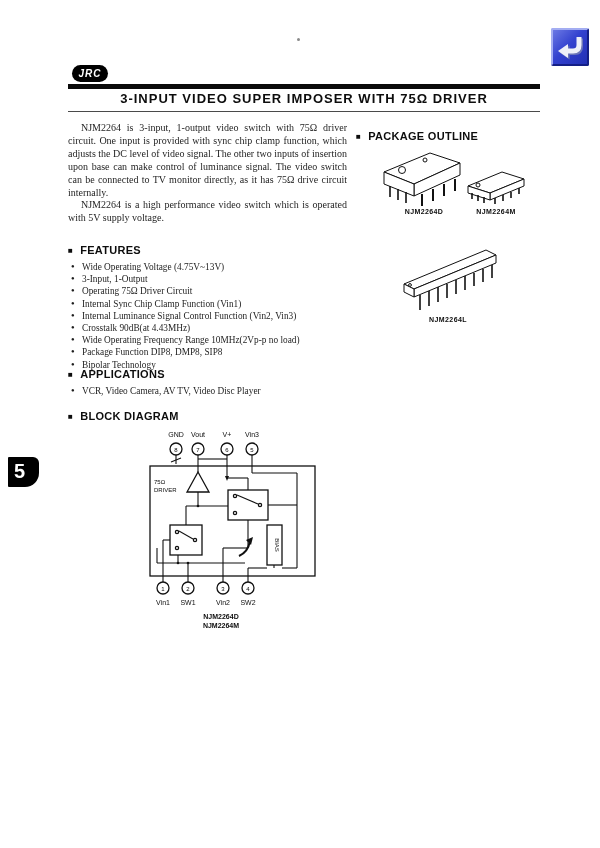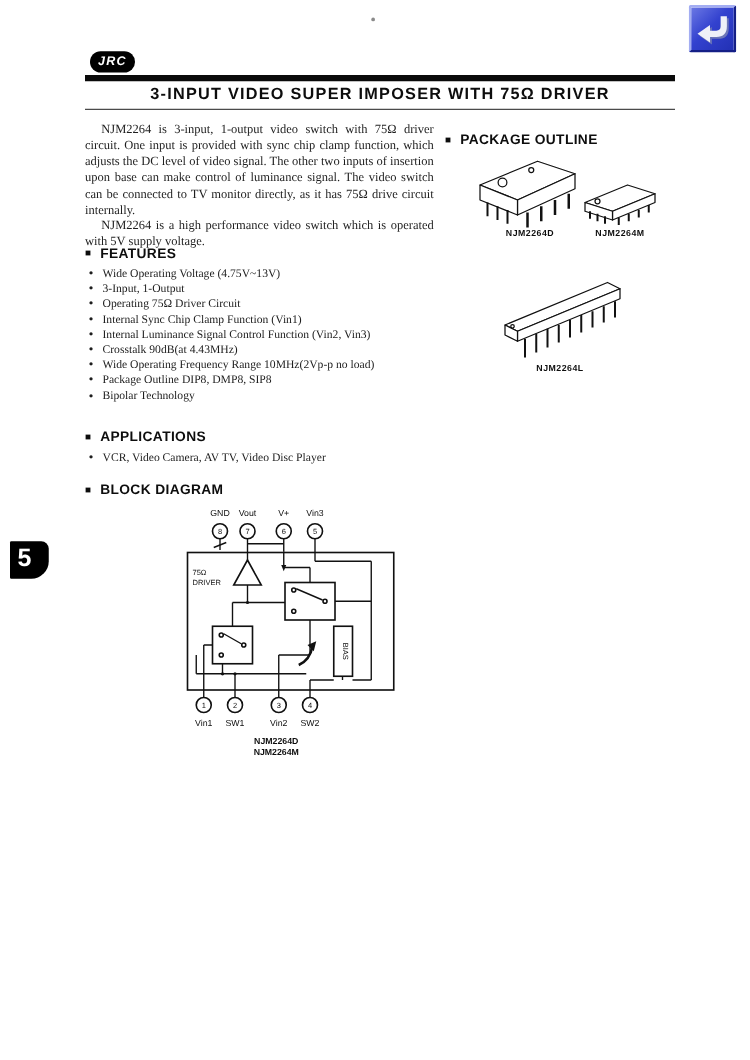--- a/index.html
+++ b/index.html
@@ -1,17 +1,17 @@
 <!DOCTYPE html>
 <html><head>
 <meta charset="utf-8">
 <style>
   html,body{margin:0;padding:0;background:#ffffff;}
   .page{position:relative;width:600px;height:640px;background:#fff;overflow:hidden;
-        font-family:"Liberation Serif",serif;color:#151515;}
+        font-family:"Liberation Serif",serif;color:#151515;margin-top:24px;}
 
   
   .nav-btn{position:absolute;left:551px;top:4px;width:38px;height:38px;box-sizing:border-box;
            background:linear-gradient(135deg,#6b78e4 0%,#3342cf 45%,#2230b4 100%);
            border:2px solid;border-color:#a3adf2 #141f86 #141f86 #a3adf2;border-radius:2px;
            padding:0;cursor:pointer;display:flex;align-items:center;justify-content:center;}
 
   
   .logo{position:absolute;left:72px;top:41px;width:36px;height:17px;background:#000;
         border-radius:9px;display:flex;align-items:center;justify-content:center;}
@@ -99,33 +99,33 @@
   <h1 class="doc-title">3-INPUT VIDEO SUPER IMPOSER WITH 75Ω DRIVER</h1>
   <div class="thin-rule"></div>
 
   <div class="sec" style="left:68px;top:94px;">
     <div class="desc">
       <p>NJM2264 is 3-input, 1-output video switch with 75Ω driver circuit. One input is provided with sync chip clamp function, which adjusts the DC level of video signal. The other two inputs of insertion upon base can make control of luminance signal. The video switch can be connected to TV monitor directly, as it has 75Ω drive circuit internally.</p>
       <p>NJM2264 is a high performance video switch which is operated with 5V supply voltage.</p>
     </div>
   </div>
 
-  <div class="sec" style="left:68px;top:197px;">
+  <div class="sec" style="left:68px;top:220px;">
     <div class="sec-heading">
       <span class="sq">■</span><span>FEATURES</span>
     </div>
     <ul class="blist">
       <li><span class="dot">●</span><span>Wide Operating Voltage (4.75V~13V)</span></li>
       <li><span class="dot">●</span><span>3-Input, 1-Output</span></li>
       <li><span class="dot">●</span><span>Operating 75Ω Driver Circuit</span></li>
       <li><span class="dot">●</span><span>Internal Sync Chip Clamp Function (Vin1)</span></li>
       <li><span class="dot">●</span><span>Internal Luminance Signal Control Function (Vin2, Vin3)</span></li>
       <li><span class="dot">●</span><span>Crosstalk 90dB(at 4.43MHz)</span></li>
       <li><span class="dot">●</span><span>Wide Operating Frequency Range 10MHz(2Vp-p no load)</span></li>
-      <li><span class="dot">●</span><span>Package Outline DIP8, DMP8, SIP8</span></li>
+      <li><span class="dot">●</span><span>Package Function DIP8, DMP8, SIP8</span></li>
       <li><span class="dot">●</span><span>Bipolar Technology</span></li>
     </ul>
   </div>
 
   <div class="sec" style="left:68px;top:344px;">
     <div class="sec-heading">
       <span class="sq">■</span><span>APPLICATIONS</span>
     </div>
     <ul class="blist">
       <li><span class="dot">●</span><span>VCR, Video Camera, AV TV, Video Disc Player</span></li>

